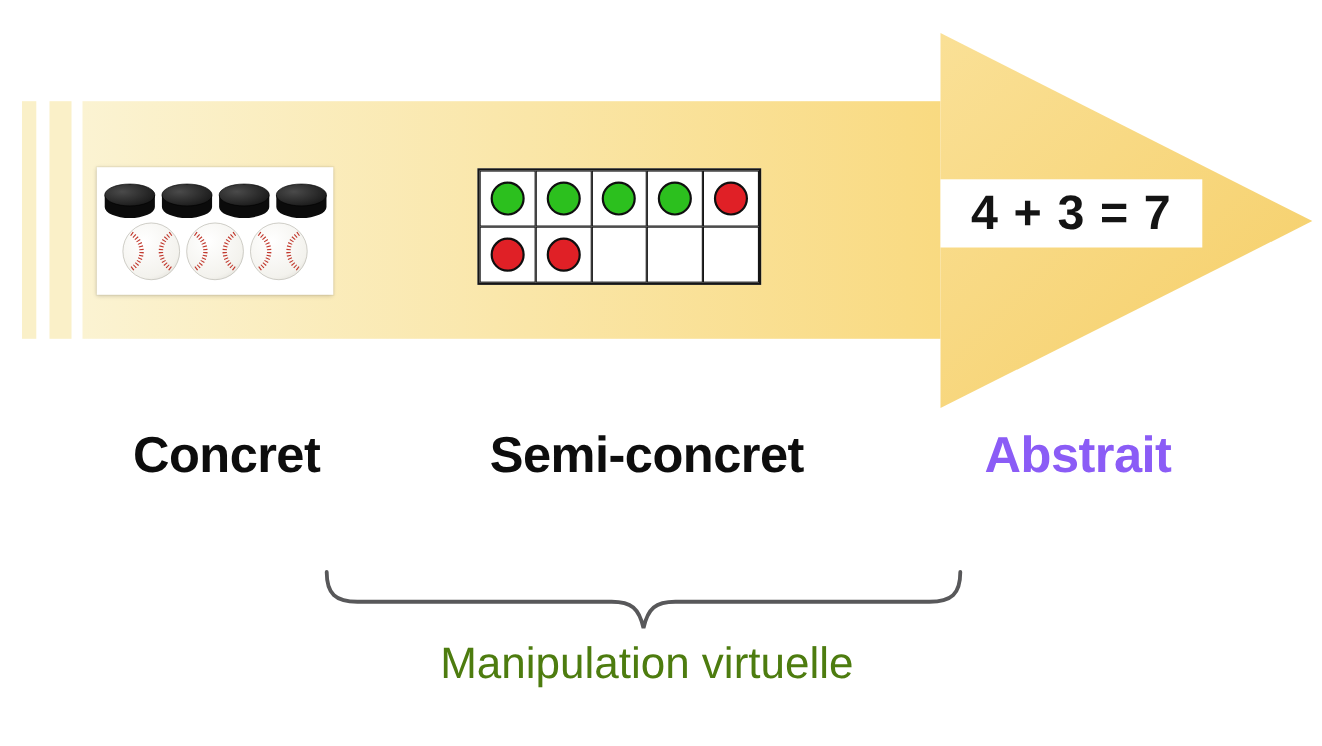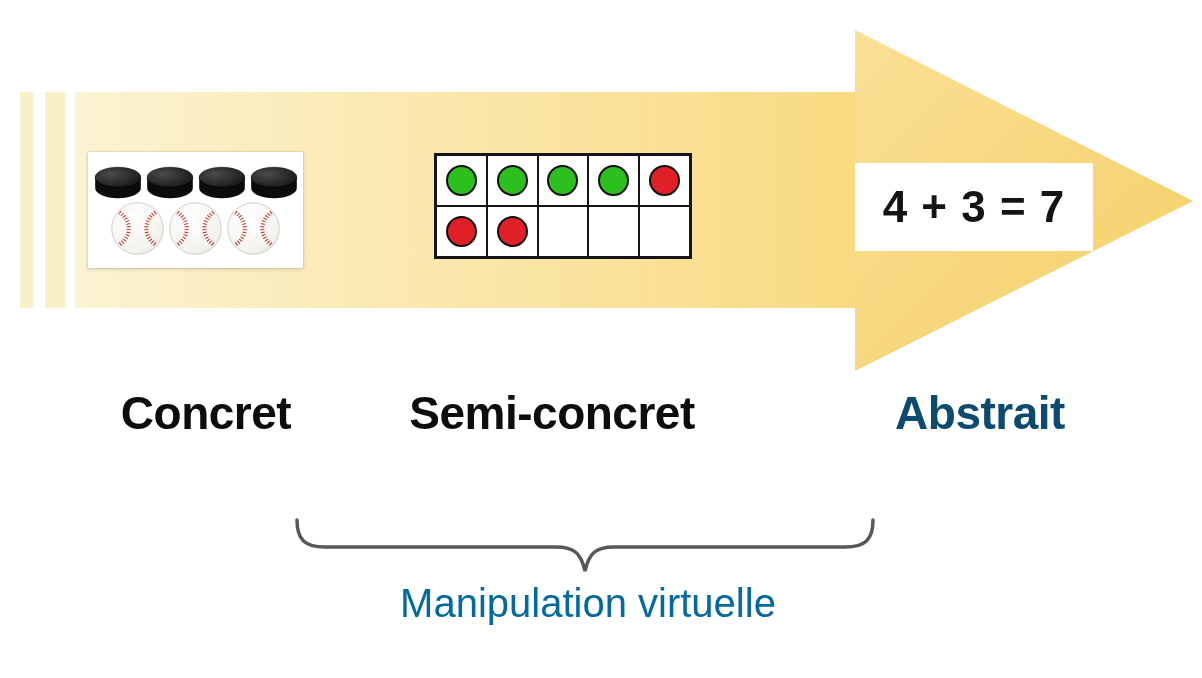--- a/index.html
+++ b/index.html
@@ -19,21 +19,21 @@
 
   .ten-frame{
     position:absolute;left:434px;top:153px;width:258px;height:106px;background:#fff;
     border:2px solid #151515;box-sizing:border-box;
     display:grid;grid-template-columns:repeat(5,1fr);grid-template-rows:repeat(2,1fr);
   }
   .tf-cell{border:1px solid #151515;display:flex;align-items:center;justify-content:center;}
   .dot{width:27px;height:27px;border:2px solid #0f0f0f;border-radius:50%;box-sizing:content-box;}
 
   .equation-card{
-    position:absolute;left:855px;top:163px;width:238px;height:88px;background:#fff;
+    position:absolute;left:855px;top:163px;width:238px;height:62px;background:#fff;
     display:flex;align-items:center;justify-content:center;
     font-weight:700;font-size:44px;letter-spacing:1px;color:#141414;white-space:nowrap;
   }
 
   .stage-label{
     position:absolute;top:386px;transform:translateX(-50%);
     font-weight:700;font-size:46px;letter-spacing:-0.5px;white-space:nowrap;color:#0d0d0d;
   }
   .brace-svg{position:absolute;left:280px;top:512px;width:610px;height:68px;}
   .brace-label{
@@ -140,21 +140,21 @@
       <div class="tf-cell"></div>
       <div class="tf-cell"></div>
       <div class="tf-cell"></div>
     </div>
 
   <div class="equation-card">
     <span>4 + 3 = 7</span>
   </div>
 
   <div class="stage-label" style="left: 190px; color: rgb(13, 13, 13); margin-left: 16px;">Concret</div>
-  <div class="stage-label" style="left: 552px; color: rgb(13, 13, 13); text-align: center;">Semi-concret</div>
-  <div class="stage-label" style="left: 980px; color: #0c4a6e;">Abstrait</div>
+  <div class="stage-label" style="left: 588px; color: rgb(13, 13, 13); text-align: center;">Semi-concret</div>
+  <div class="stage-label" style="left: 980px; color: #8b5cf6;">Abstrait</div>
 
   <svg class="brace-svg" viewBox="0 0 610 68" aria-hidden="true">
     <path d="M17 8 C17 28, 25 35, 45 35 L276 35 C294 35, 301 41, 305 59 C309 41, 316 35, 334 35 L565 35 C585 35, 593 28, 593 8" fill="none" stroke="#58585A" stroke-width="3.5" stroke-linecap="round"></path>
   </svg>
-  <div class="brace-label" style="color: #0369a1;">Manipulation virtuelle</div>
+  <div class="brace-label" style="color: #4d7c0f;">Manipulation virtuelle</div>
 
 </div>
 
 </body></html>

